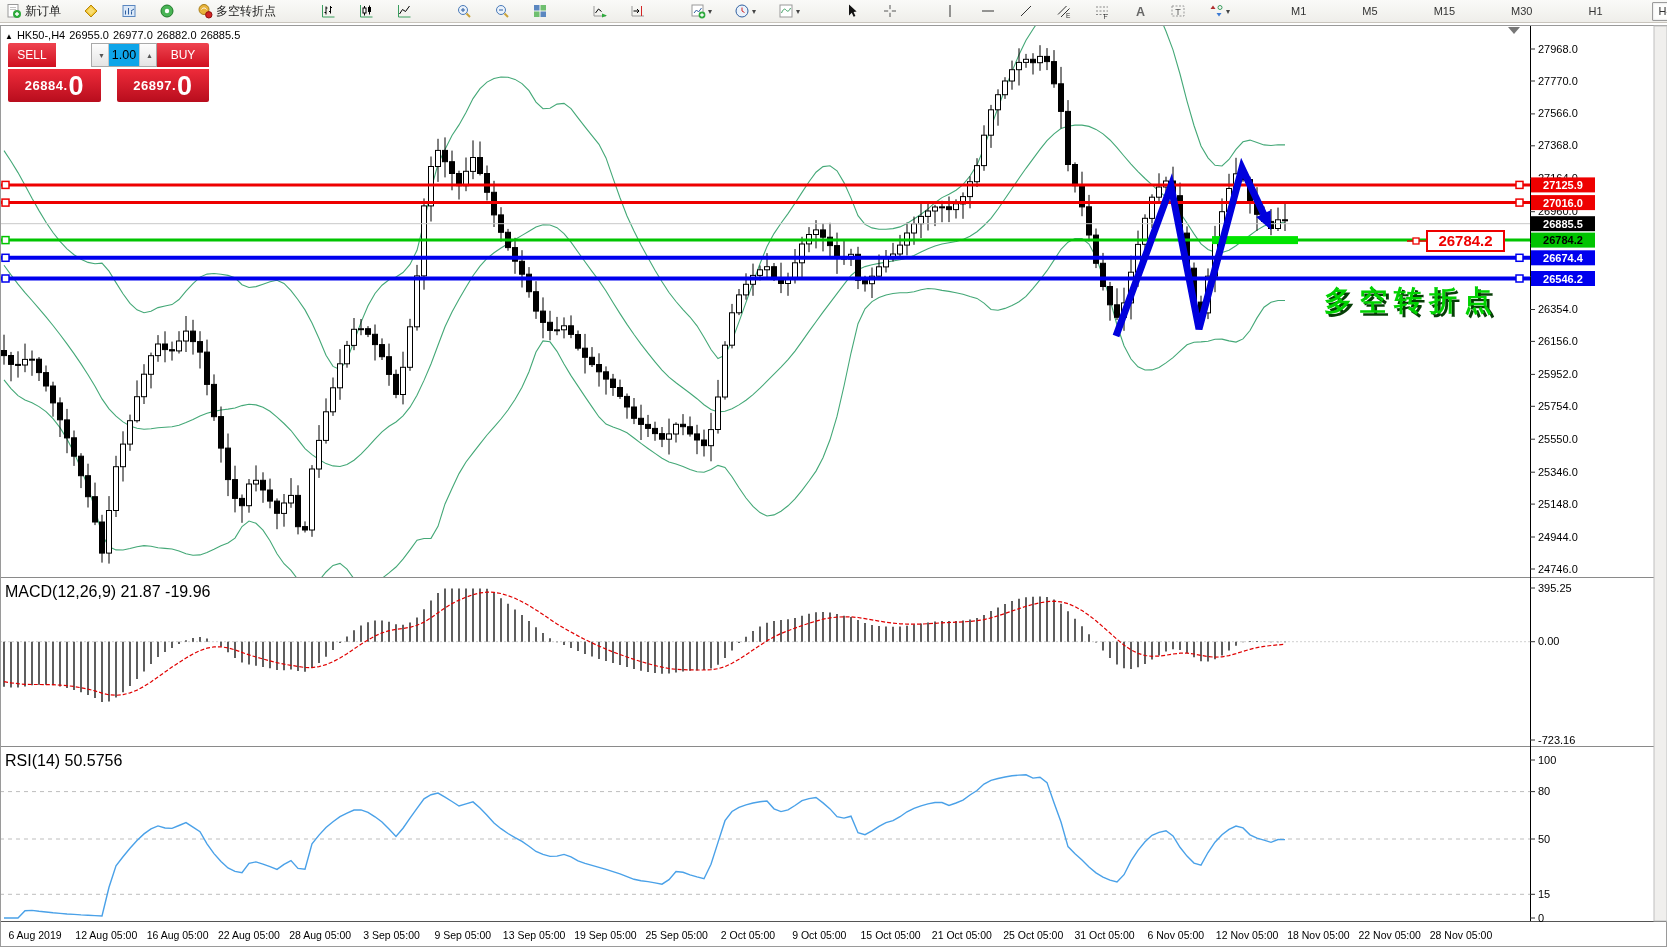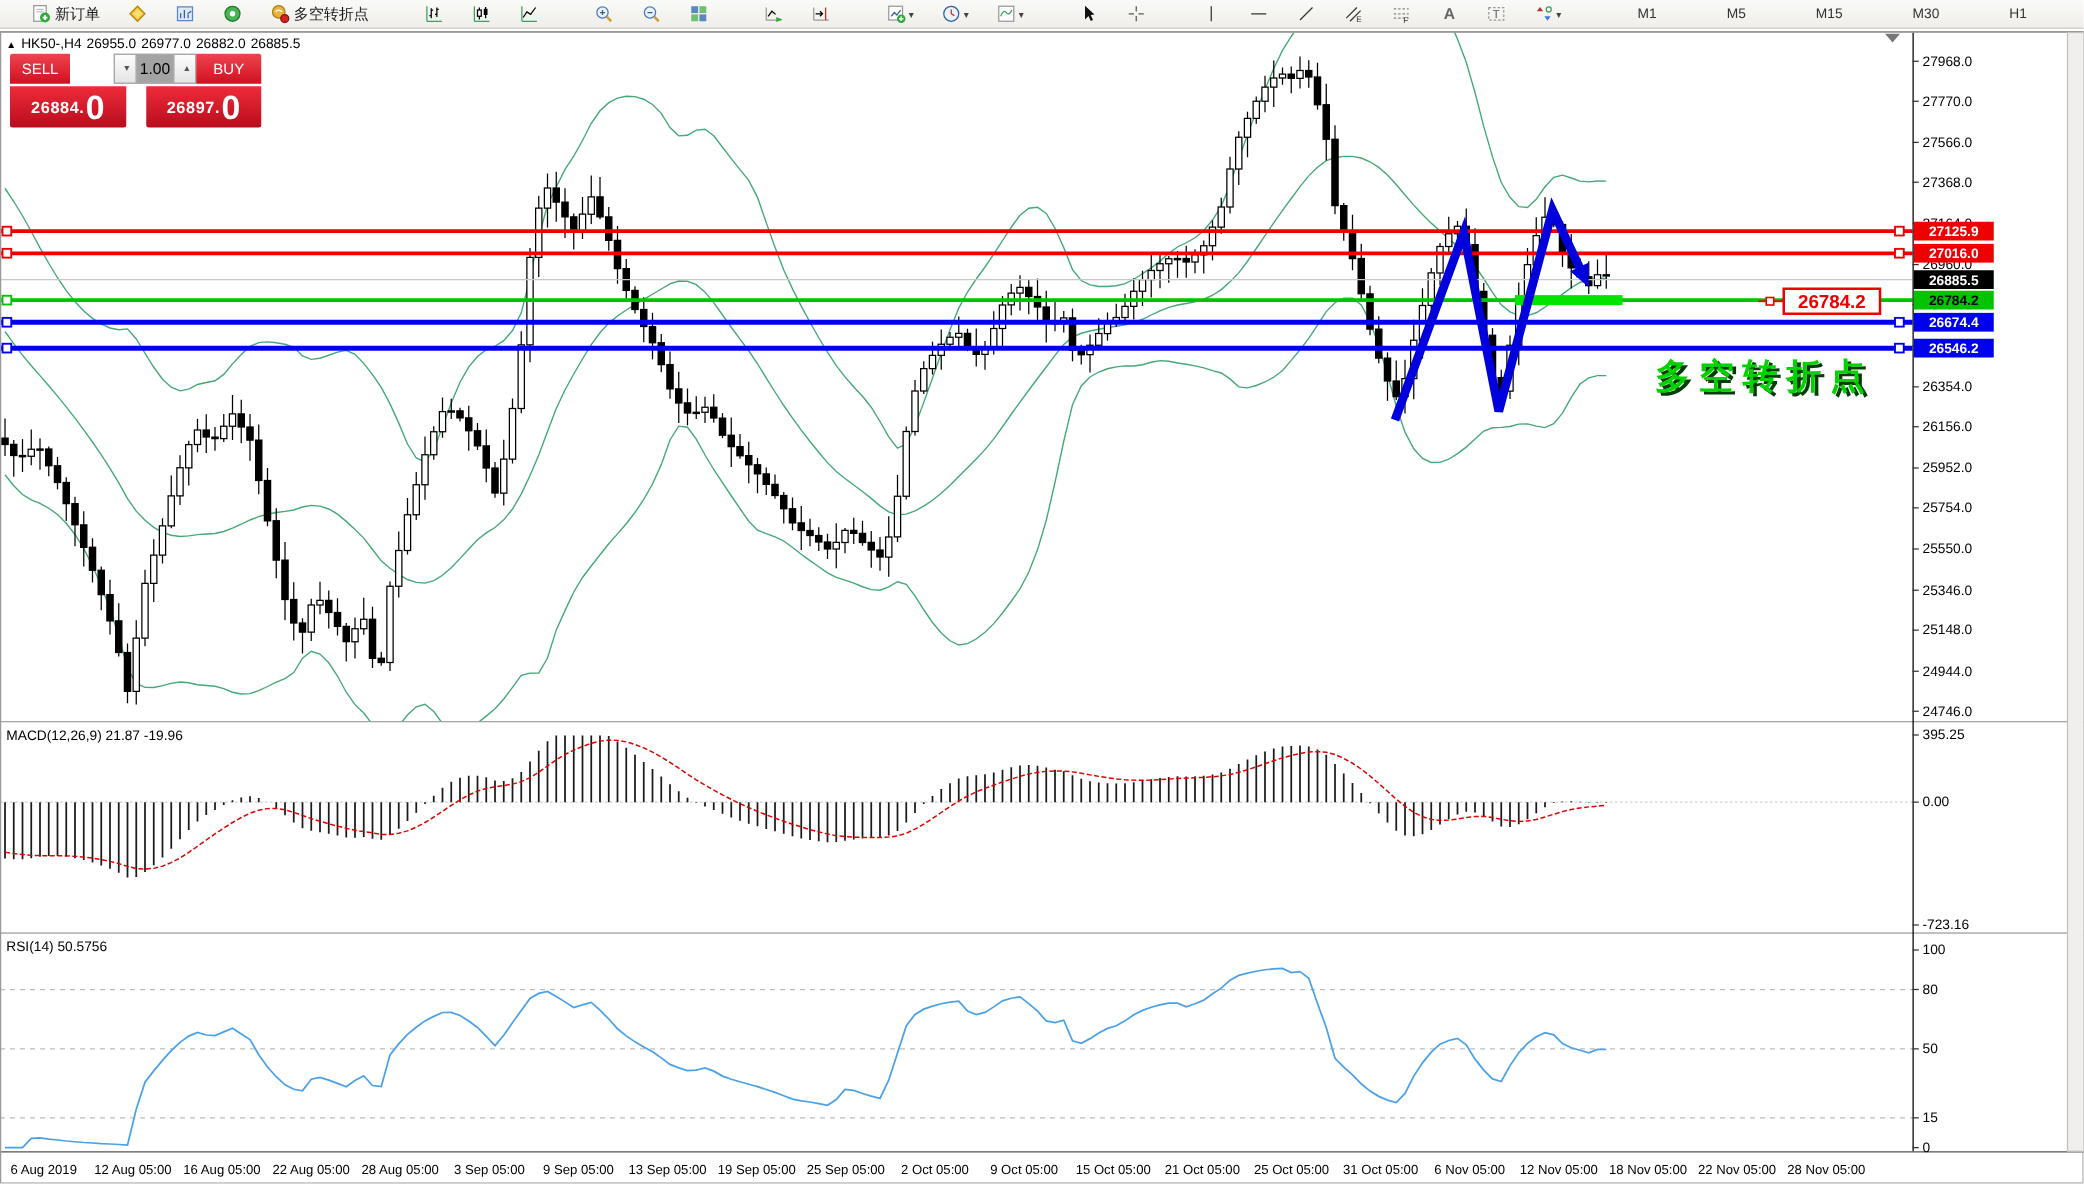--- a/index.html
+++ b/index.html
@@ -1,51 +1,51 @@
 <!DOCTYPE html>
 <html><head>
 <meta charset="utf-8">
 <style>
   html,body{margin:0;padding:0;background:#fff;width:1667px;height:947px;overflow:hidden;
     font-family:"Liberation Sans",sans-serif;-webkit-font-smoothing:antialiased;}
   #app{position:relative;width:1667px;height:947px;background:#fff;}
   
   #toolbar{position:absolute;left:0;top:0;width:1667px;height:23px;background:linear-gradient(#fafaf8,#efeeea);
-    border-bottom:1px solid #c9c5bd;display:flex;align-items:center;padding:0 21px;box-sizing:border-box;gap:14px;}
+    border-bottom:1px solid #c9c5bd;display:flex;align-items:center;padding:0 2px;box-sizing:border-box;gap:14px;}
   .tb-btn{display:flex;align-items:center;gap:3px;height:20px;padding:1px 3px;border:1px solid transparent;
     border-radius:2px;font-size:12px;color:#1a1a1a;cursor:default;white-space:nowrap;}
   .tb-btn svg{width:16px;height:16px;display:block;}
   .tb-caret{font-size:8px;color:#444;margin-left:-1px;}
   .tb-sep{width:1px;height:16px;background:#c6c2ba;margin:0 4px;box-shadow:1px 0 0 #fff;}
   .tf-btn{height:17px;padding:0 6px;font-size:11px;color:#333;border:1px solid transparent;border-radius:1px;
     display:flex;align-items:center;margin:0 14px;}
   .tf-btn.active{background:#fdfdfc;border-color:#9b9b9b;box-shadow:inset 0 0 2px #ccc;}
   
   #chart-header{position:absolute;left:5px;top:29px;font-size:11px;color:#000;z-index:5;}
   #chart-header span{margin-right:4px;}
   #collapse-glyph{font-size:8px;margin-right:2px;}
   
   #trade-panel{position:absolute;left:8px;top:43px;width:201px;z-index:6;}
   #tp-row1{display:flex;height:24px;}
   .tp-btn{border:none;color:#fff;font-size:12px;font-family:"Liberation Sans",sans-serif;
     background:linear-gradient(#ef4450,#d01020);cursor:pointer;}
   #sell-btn{width:48px;border-radius:2px 0 0 0;}
   #buy-btn{width:52px;border-radius:0 2px 0 0;}
-  #vol-spin{flex:1;display:flex;background:#a3a3a3;border:1px solid #a9a9a9;box-sizing:border-box;margin-left:35px;}
+  #vol-spin{flex:1;display:flex;background:#0ea5e9;border:1px solid #a9a9a9;box-sizing:border-box;margin-left:35px;}
   .spin-btn{width:17px;background:linear-gradient(#fdfdfd,#e4e4e4);border:none;font-size:7px;color:#555;cursor:pointer;}
   #spin-dn{border-right:1px solid #c6c6c6;}
   #spin-up{border-left:1px solid #c6c6c6;}
   #vol-val{flex:1;display:flex;align-items:center;justify-content:center;font-size:12.5px;color:#000;}
   #tp-row2{display:flex;gap:16px;margin-top:2px;height:33px;}
   .tp-price{flex:1;display:flex;align-items:center;justify-content:center;color:#fff;
     background:linear-gradient(180deg,#ee2b3a,#b80d1d);border-radius:0 0 2px 2px;}
   .tp-price .pm{font-size:13px;font-weight:bold;letter-spacing:.5px;}
   .tp-price .pb{font-size:27px;font-weight:bold;line-height:26px;margin-left:1px;}
   
-  .pane-label{position:absolute;left:5px;font-size:11px;color:#000;z-index:4;}
+  .pane-label{position:absolute;left:5px;font-size:16px;color:#000;z-index:4;}
   #macd-label{top:583px;}
   #rsi-label{top:752px;}
   #chart-svg{position:absolute;left:0;top:0;z-index:1;}
   svg text{font-family:"Liberation Sans",sans-serif;}
 </style>
 </head>
 <body>
 
 <div id="app">
   <div id="toolbar">

